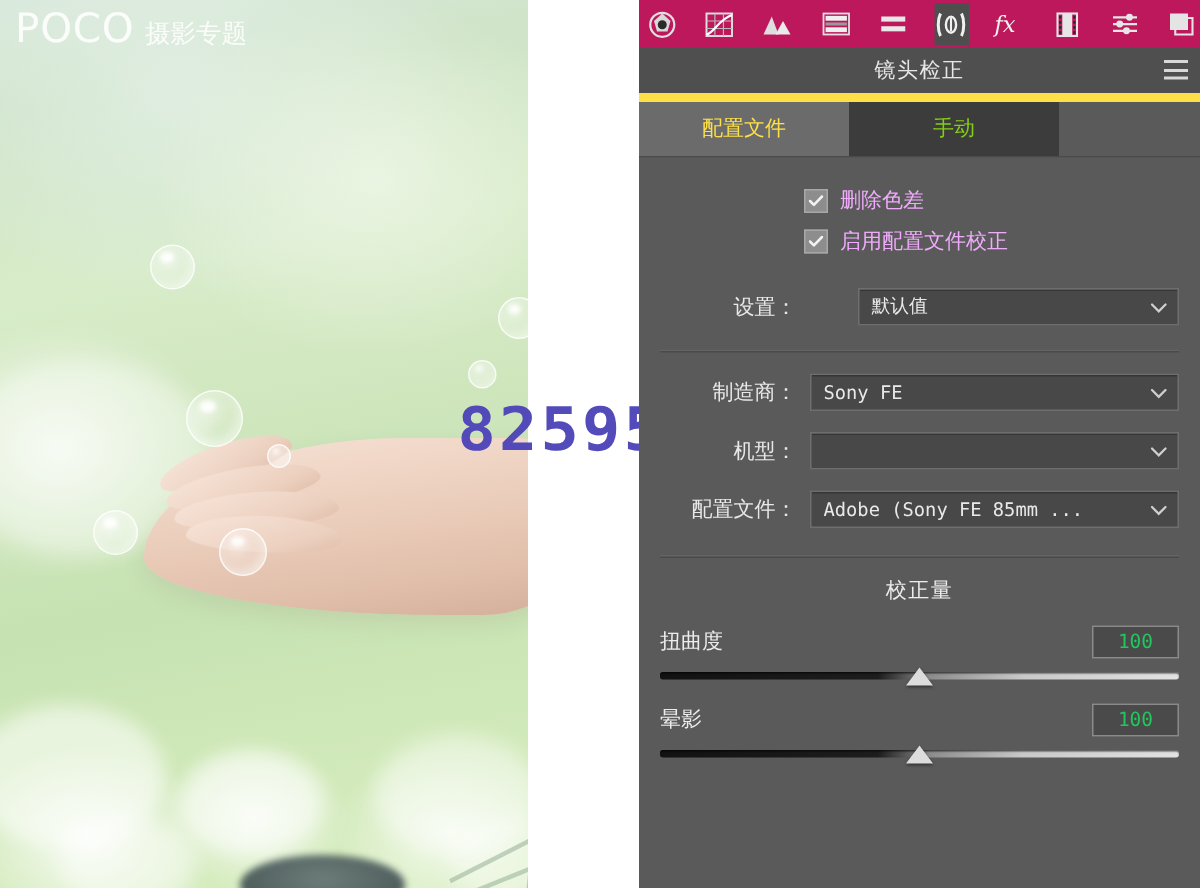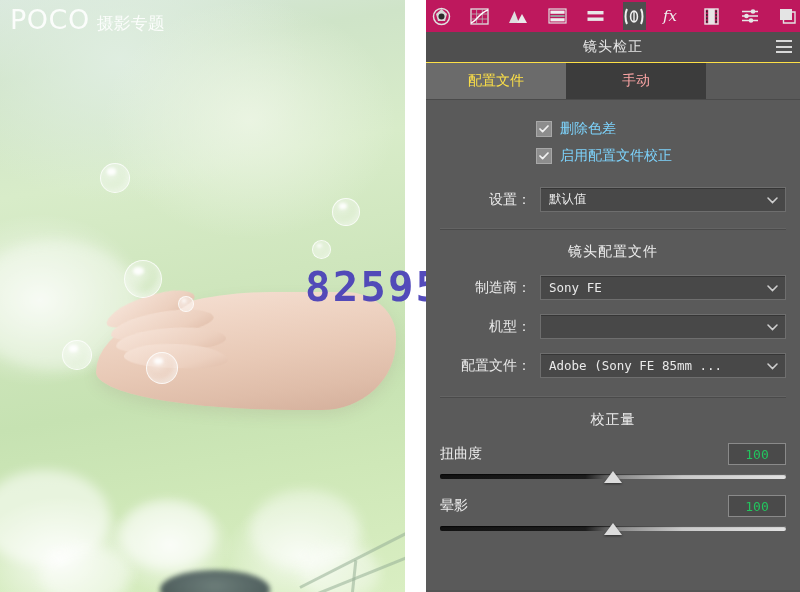--- a/index.html
+++ b/index.html
@@ -6,21 +6,21 @@
   body{
     width:800px;height:592px;overflow:hidden;
     background:#ffffff;
     font-family:"Liberation Sans","DejaVu Sans",sans-serif;
     -webkit-font-smoothing:none;
   }
   .app{position:relative;width:800px;height:592px;background:#ffffff;}
 
   
   .photo{
-    position:absolute;left:0;top:0;width:405px;height:592px;overflow:hidden;
+    position:absolute;left:0;top:0;width:352px;height:592px;overflow:hidden;
     background:
       radial-gradient(ellipse 120px 90px at 60px 560px, rgba(255,255,255,.85), rgba(255,255,255,0) 70%),
       radial-gradient(ellipse 90px 70px at 170px 545px, rgba(255,255,255,.75), rgba(255,255,255,0) 70%),
       radial-gradient(ellipse 110px 80px at 300px 555px, rgba(255,255,255,.7), rgba(255,255,255,0) 70%),
       radial-gradient(ellipse 150px 120px at 40px 300px, rgba(255,255,255,.75), rgba(255,255,255,0) 72%),
       radial-gradient(ellipse 210px 170px at 250px 120px, rgba(236,245,228,.9), rgba(236,245,228,0) 70%),
       radial-gradient(ellipse 260px 200px at 120px 60px, rgba(224,238,226,.95), rgba(224,238,226,0) 72%),
       linear-gradient(170deg,#d9e8dd 0%,#cfe4c8 12%,#d8ecc9 30%,#cfe6bd 48%,#c6e2b2 65%,#cfe8b8 80%,#d9eec2 100%);
     text-align: right;
   }
@@ -77,47 +77,47 @@
     padding-left:4px;gap:16px;
   }
   .tool{
     width:31px;height:28px;display:flex;align-items:center;justify-content:center;
     cursor:pointer;
   }
   .tool.active{background:#4e4e4e;}
   .tool svg{display:block;}
 
   .titlebar{
-    height:30px;background:#4f4f4f;border-bottom:1px solid #fde047;
+    height:30px;background:#4f4f4f;border-bottom:6px solid #fde047;
     display:flex;align-items:center;justify-content:center;position:relative;
   }
   .titlebar .t{font-size:14px;color:#e6e6e6;letter-spacing:1px;}
   .hamb{position:absolute;right:8px;top:8px;width:16px;height:13px;display:flex;flex-direction:column;justify-content:space-between;cursor:pointer;}
   .hamb i{display:block;height:2px;background:#d8d8d8;}
 
   .tabs{height:36px;background:#5a5a5a;display:flex;align-items:stretch;border-bottom:1px solid #4a4a4a;}
   .tab{
     min-width:100px;padding:0 20px;display:flex;align-items:center;justify-content:center;
     font-size:14px;color:#d9d9d9;cursor:pointer;
   }
   .tab.active{background:#6b6b6b;color:#fde047;}
-  .tab.inactive{background:#3c3c3c;color:#fca5a5;align-items:center;}
+  .tab.inactive{background:#3c3c3c;color:#84cc16;align-items:center;}
   .tabfill{flex:1;background:#5a5a5a;}
 
   .body{position:relative;padding:0 14px;background:#5a5a5a;height:490px;box-sizing:border-box;}
 
   .checkrow{display:flex;align-items:center;gap:8px;margin-left:96px;}
   .checkrow.first{padding-top:20px;}
   .checkrow.second{padding-top:9px;}
   .cb{
     width:14px;height:14px;background:#8d8d8d;border:1px solid #a8a8a8;
     display:flex;align-items:center;justify-content:center;cursor:pointer;
   }
   .cb svg{display:block;}
-  .checklbl{font-size:14px;color:#7dd3fc;}
+  .checklbl{font-size:14px;color:#f0abfc;}
 
   .row{display:flex;align-items:center;margin-top:14px;}
   .row .lbl{
     width:100px;text-align:right;padding-right:9px;font-size:14px;color:#e8e8e8;
     box-sizing:border-box;
   }
   .sel{
     position:relative;flex:1;height:25px;background:#484848;
     border:1px solid #6e6e6e;box-shadow:inset 0 1px 0 rgba(0,0,0,.25);
     display:flex;align-items:center;padding:0 22px 0 8px;box-sizing:border-box;cursor:pointer;
@@ -306,33 +306,32 @@
 
       <div class="checkrow second">
         <span class="cb">
           <svg width="10" height="8" viewBox="0 0 10 8">
               <path d="M1 4 L3.6 6.6 L9 1" stroke="#f2f2f2" stroke-width="1.7" fill="none" stroke-linecap="round" stroke-linejoin="round"></path>
             </svg>
         </span>
         <span class="checklbl">启用配置文件校正</span>
       </div>
 
-      <div class="row" style="margin-top:22px;">
+      <div class="row" style="margin-top:22px;gap:32px;">
         <span class="lbl">设置：</span>
         <div class="sel">
           <span>默认值</span>
           <svg class="chev" width="11" height="7" viewBox="0 0 11 7">
               <path d="M1 1 L5.5 5.6 L10 1" stroke="#cfcfcf" stroke-width="1.5" fill="none" stroke-linecap="round"></path>
             </svg>
         </div>
       </div>
 
       <div class="sep"></div>
 
-      <div class="sectitle">镜头配置文件</div>
 
       <div class="row">
         <span class="lbl">制造商：</span>
         <div class="sel">
           <span>Sony FE</span>
           <svg class="chev" width="11" height="7" viewBox="0 0 11 7">
               <path d="M1 1 L5.5 5.6 L10 1" stroke="#cfcfcf" stroke-width="1.5" fill="none" stroke-linecap="round"></path>
             </svg>
         </div>
       </div>

